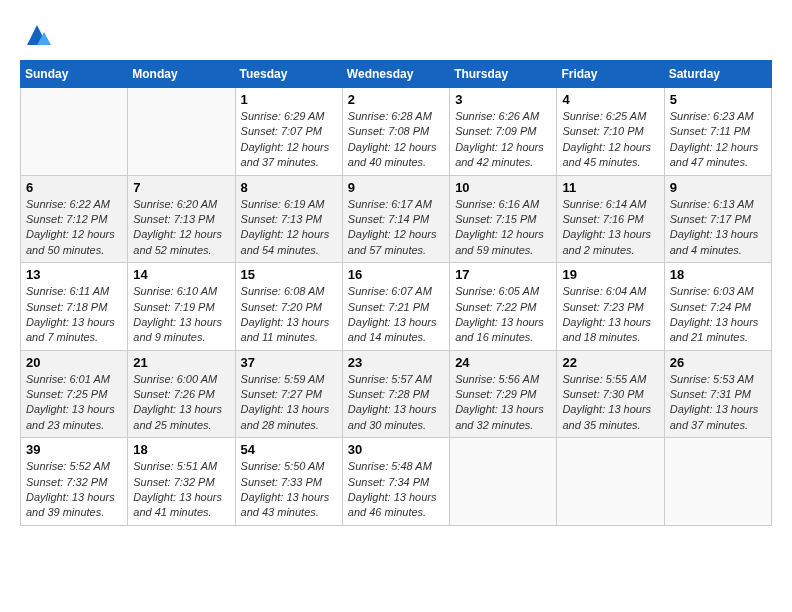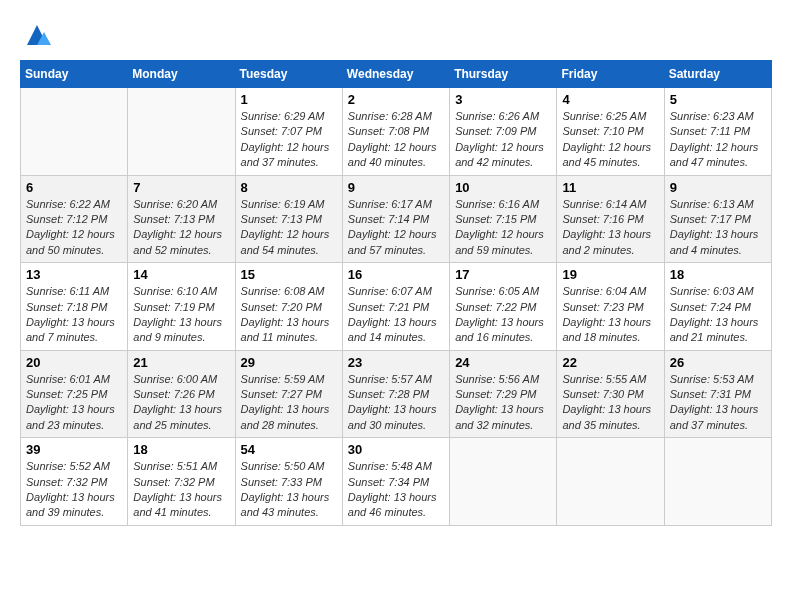--- a/index.html
+++ b/index.html
@@ -208,21 +208,21 @@
       <tr class="row-alt">
         <td>
           <span class="day-number">20</span>
           <div class="day-info">Sunrise: 6:01 AM<br>Sunset: 7:25 PM<br>Daylight: 13 hours and 23 minutes.</div>
         </td>
         <td>
           <span class="day-number">21</span>
           <div class="day-info">Sunrise: 6:00 AM<br>Sunset: 7:26 PM<br>Daylight: 13 hours and 25 minutes.</div>
         </td>
         <td>
-          <span class="day-number">29</span>
+          <span class="day-number">37</span>
           <div class="day-info">Sunrise: 5:59 AM<br>Sunset: 7:27 PM<br>Daylight: 13 hours and 28 minutes.</div>
         </td>
         <td>
           <span class="day-number">23</span>
           <div class="day-info">Sunrise: 5:57 AM<br>Sunset: 7:28 PM<br>Daylight: 13 hours and 30 minutes.</div>
         </td>
         <td>
           <span class="day-number">24</span>
           <div class="day-info">Sunrise: 5:56 AM<br>Sunset: 7:29 PM<br>Daylight: 13 hours and 32 minutes.</div>
         </td>

